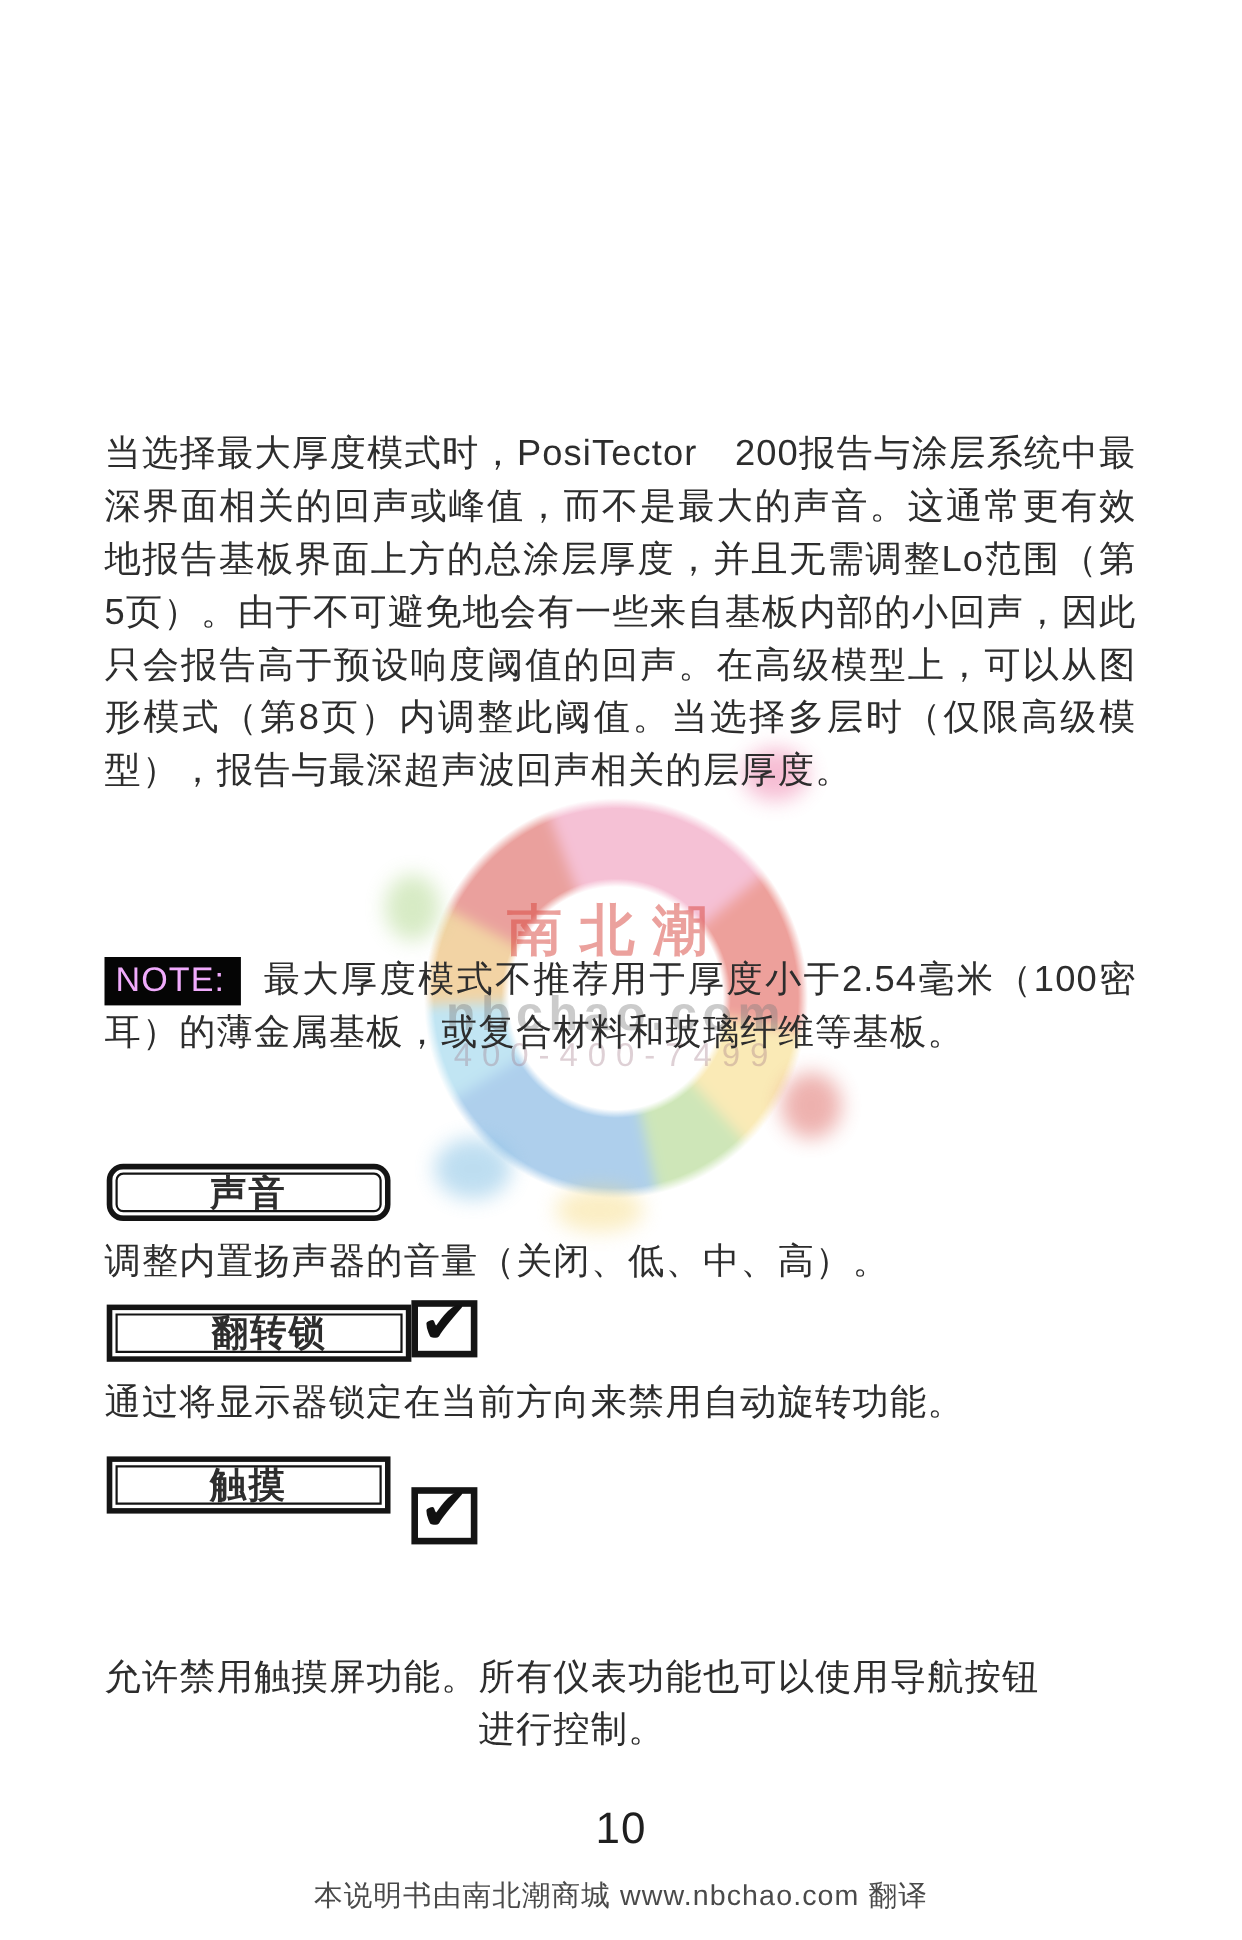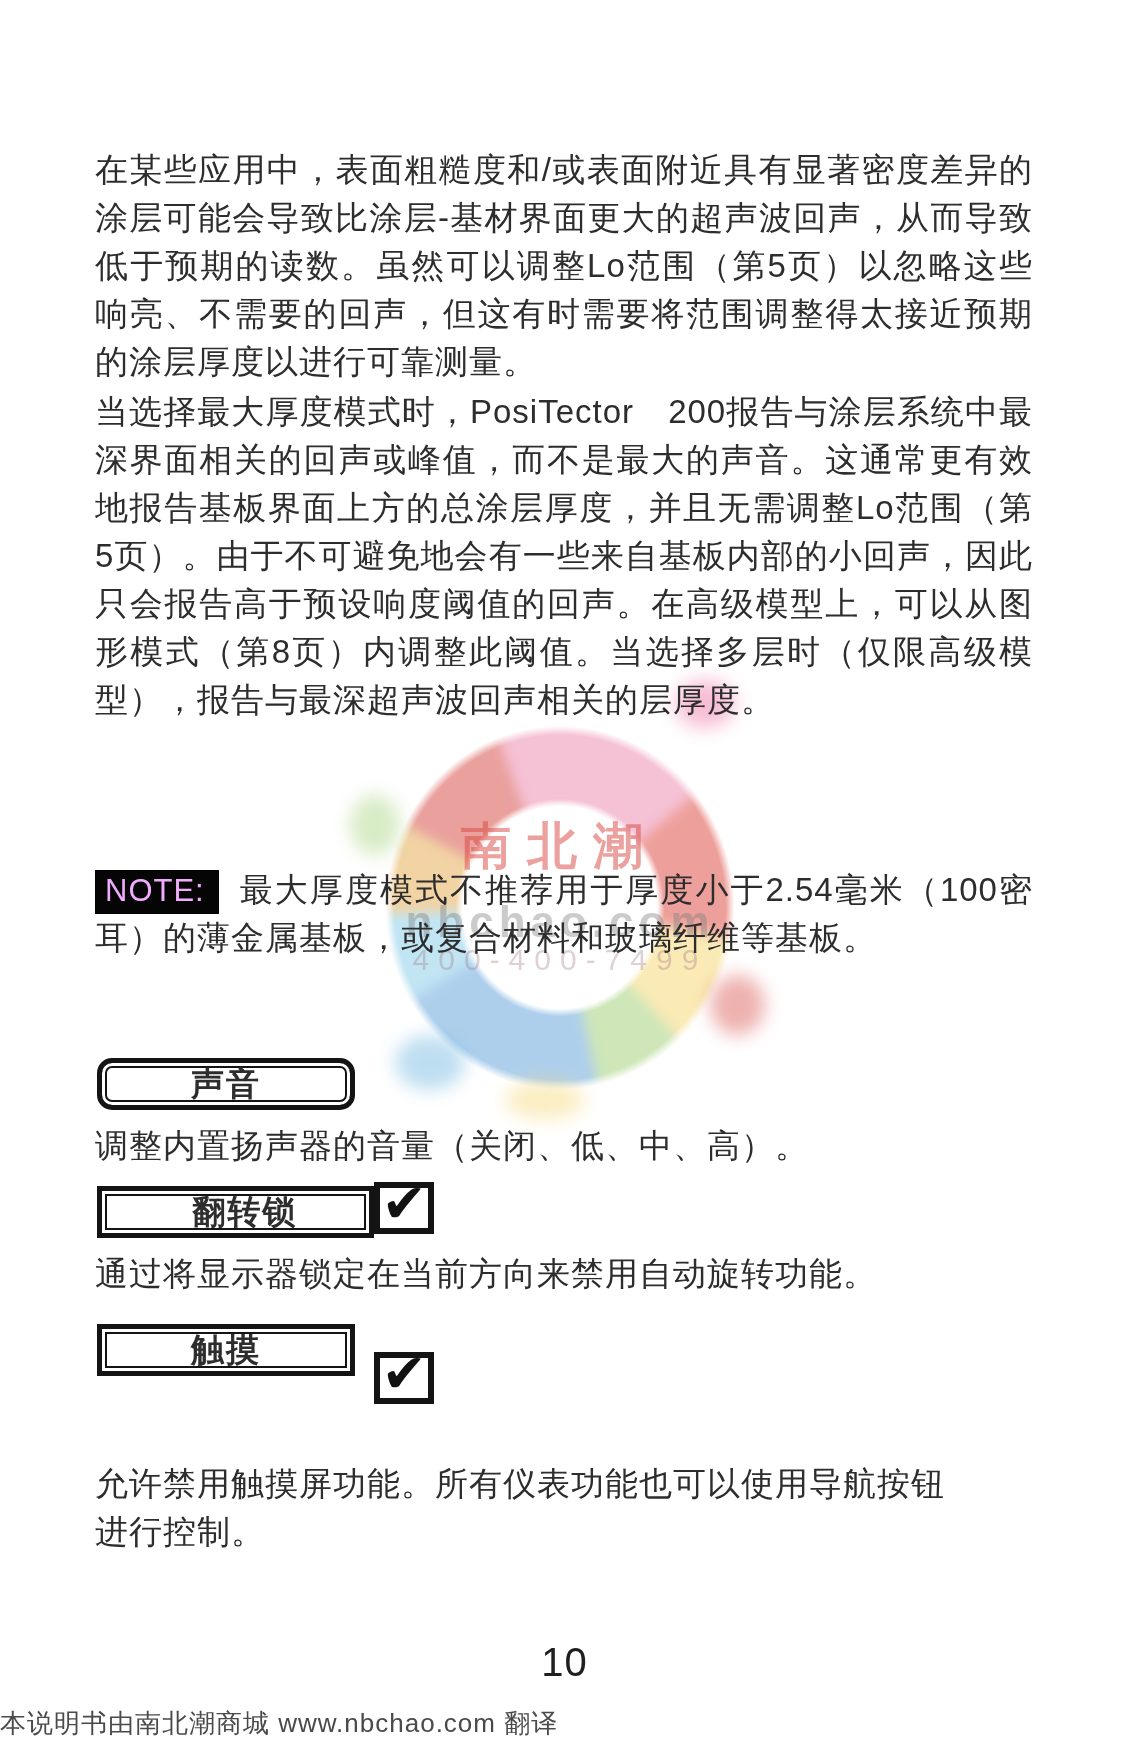--- a/index.html
+++ b/index.html
@@ -85,20 +85,21 @@
     text-align: center;
     font-size: 40px;
     color: #1f1f1f;
     letter-spacing: 1px;
   }
   .credit {
     position: absolute;
     top: 1706px;
     left: 0;
     width: 100%;
+    text-align: center;
     font-size: 26px;
     color: #4a4a4a;
     letter-spacing: 1px;
   }
 
   
   .watermark { position: absolute; left: 355px; top: 675px; width: 410px; height: 440px; z-index: 0; }
   .wm-ring {
     position: absolute; left: 25px; top: 45px; width: 360px; height: 375px;
     background: conic-gradient(from 10deg,
@@ -133,21 +134,20 @@
     <div class="wm-blob b3"></div>
     <div class="wm-blob b4"></div>
     <div class="wm-blob b5"></div>
     <p class="wm-text wm-title">南北潮</p>
     <p class="wm-text wm-domain">nbchao.com</p>
     <p class="wm-text wm-phone">400-400-7499</p>
   </div>
 
   <div class="layer-content">
 
-    <p class="para" style="top:146px;">在某些应用中，表面粗糙度和/或表面附近具有显著密度差异的涂层可能会导致比涂层-基材界面更大的超声波回声，从而导致低于预期的读数。虽然可以调整Lo范围（第5页）以忽略这些响亮、不需要的回声，但这有时需要将范围调整得太接近预期的涂层厚度以进行可靠测量。</p>
 
     <p class="para" style="top:388px;">当选择最大厚度模式时，PosiTector　200报告与涂层系统中最深界面相关的回声或峰值，而不是最大的声音。这通常更有效地报告基板界面上方的总涂层厚度，并且无需调整Lo范围（第5页）。由于不可避免地会有一些来自基板内部的小回声，因此只会报告高于预设响度阈值的回声。在高级模型上，可以从图形模式（第8页）内调整此阈值。当选择多层时（仅限高级模型），报告与最深超声波回声相关的层厚度。</p>
 
     <p class="para" style="top:866px;">
       <span class="note-badge">NOTE:</span><span>最大厚度模式不推荐用于厚度小于2.54毫米（100密耳）的薄金属基板，或复合材料和玻璃纤维等基板。</span>
     </p>
 
     <div class="menu-box" style="top:1058px;border-radius:15px;">
       <span>声音</span>
     </div>
@@ -160,19 +160,19 @@
       <span class="check">✔</span>
     </div>
     <p class="section-desc" style="top:1250px;">通过将显示器锁定在当前方向来禁用自动旋转功能。</p>
 
     <div class="menu-box" style="top:1324px;">
       <span>触摸</span>
     </div>
     <div class="checkbox" style="top:1352px;">
       <span class="check">✔</span>
     </div>
-    <p class="section-desc" style="top:1460px; width:850px;">允许禁用触摸屏功能。所有仪表功能也可以使用导航按钮进行控制。</p>
+    <p class="section-desc" style="top:1500px; width:850px;text-align:center;">允许禁用触摸屏功能。所有仪表功能也可以使用导航按钮进行控制。</p>
 
     <div class="page-number">10</div>
     <div class="credit">本说明书由南北潮商城 www.nbchao.com 翻译</div>
 
   </div>
 </div>
 
 </body></html>

